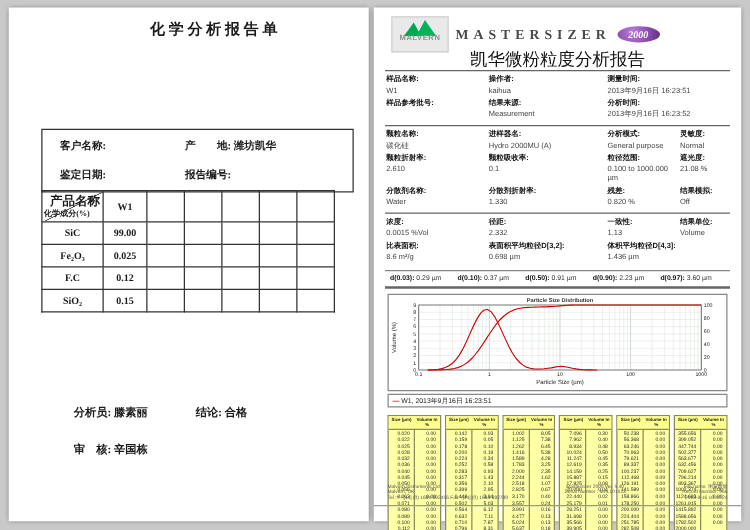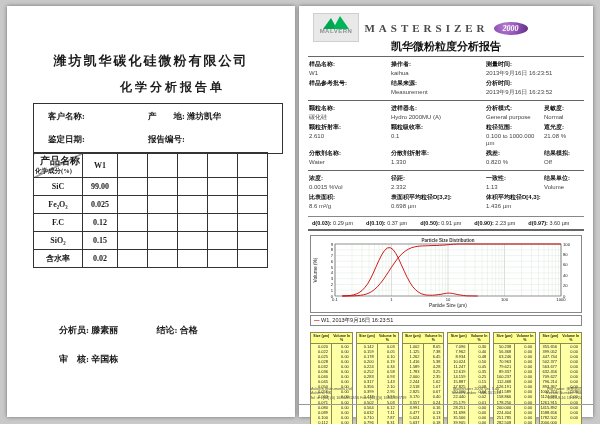--- a/index.html
+++ b/index.html
@@ -41,21 +41,21 @@
   .malvern-logo{position:absolute;left:14px;top:7px;width:44px;height:27px;background:#e9e9e9;border:1px solid #cfcfcf;text-align:center;}
   .malvern-logo svg{display:block;margin:2px auto 0;}
   .malvern-word{font-size:6px;font-weight:bold;color:#8f8f8f;letter-spacing:.5px;margin-top:-1px;}
   .ms-line{position:absolute;left:0;top:12px;width:100%;text-align:center;font-family:Liberation Serif, serif;}
   .ms-word{font-size:11px;font-weight:bold;letter-spacing:4px;color:#4a4a4a;}
   .ms-2000{
     display:inline-block;margin-left:5px;width:34px;height:13px;line-height:13px;border-radius:50%;
     background:radial-gradient(circle at 35% 35%, #b87fd4 0%, #8a4cb0 55%, #5a2d7a 100%);
     color:#fff;font-size:8px;font-style:italic;font-weight:bold;text-align:center;vertical-align:middle;
   }
-  .rp-title{position:absolute;left:0;top:33px;width:100%;text-align:center;font-size:11px;font-weight:bold;color:#111;}
+  .rp-title{position:absolute;left:0;top:33px;width:100%;text-align:center;font-size:14px;font-weight:normal;color:#111;}
   .rp-body{padding:0 9px;}
   .sec{display:grid;border-top:1px solid #666;padding:3px 0 2px 1px;}
   .sec.cols3{grid-template-columns:82px 95px auto;}
   .sec.cols4{grid-template-columns:82px 95px 58px auto;}
   .p-cell{padding:1px 2px 2px 0;}
   .p-label{font-size:6px;font-weight:bold;color:#111;line-height:7px;}
   .p-value{font-size:6px;color:#444;line-height:7px;margin-top:2px;min-height:7px;}
   .d-line{
     display:flex;gap:13px;justify-content:flex-start;padding:3px 0 3px 4px;
     border-top:1px solid #888;border-bottom:2px solid #666;
@@ -74,21 +74,20 @@
   .st-row .sz{border-right:1px solid #8a8a5a;}
   .rp-footer{position:absolute;left:0;bottom:12px;width:100%;padding:0 11px;box-sizing:border-box;display:flex;justify-content:space-between;border-bottom:1px solid #999;padding-bottom:3px;}
   .rp-footer div{font-size:3.9px;line-height:4.8px;color:#555;}
   .rp-footer .f-c{text-align:center;}
   .rp-footer .f-r{text-align:right;}
 </style>
 </head>
 <body>
 
 <div class="page" id="left-page">
-  <div class="lp-company">潍坊凯华碳化硅微粉有限公司</div>
   <div class="lp-title">化学分析报告单</div>
 
   <div class="lp-info">
     <div>客户名称:</div>
     <div><span>产　　地:</span> <span>潍坊凯华</span></div>
     <div>鉴定日期:</div>
     <div>报告编号:</div>
   </div>
 
   <table class="lp-table">
@@ -128,29 +127,20 @@
           <td class="c-w1">0.12</td>
           <td class="c-empty"></td>
           <td class="c-empty"></td>
           <td class="c-empty"></td>
           <td class="c-empty"></td>
           <td class="c-empty"></td>
         </tr>
         <tr>
           <td class="c-name">SiO₂</td>
           <td class="c-w1">0.15</td>
-          <td class="c-empty"></td>
-          <td class="c-empty"></td>
-          <td class="c-empty"></td>
-          <td class="c-empty"></td>
-          <td class="c-empty"></td>
-        </tr>
-        <tr>
-          <td class="c-name">含水率</td>
-          <td class="c-w1">0.02</td>
           <td class="c-empty"></td>
           <td class="c-empty"></td>
           <td class="c-empty"></td>
           <td class="c-empty"></td>
           <td class="c-empty"></td>
         </tr>
       </tbody>
   </table>
 
   <div class="lp-footer">

